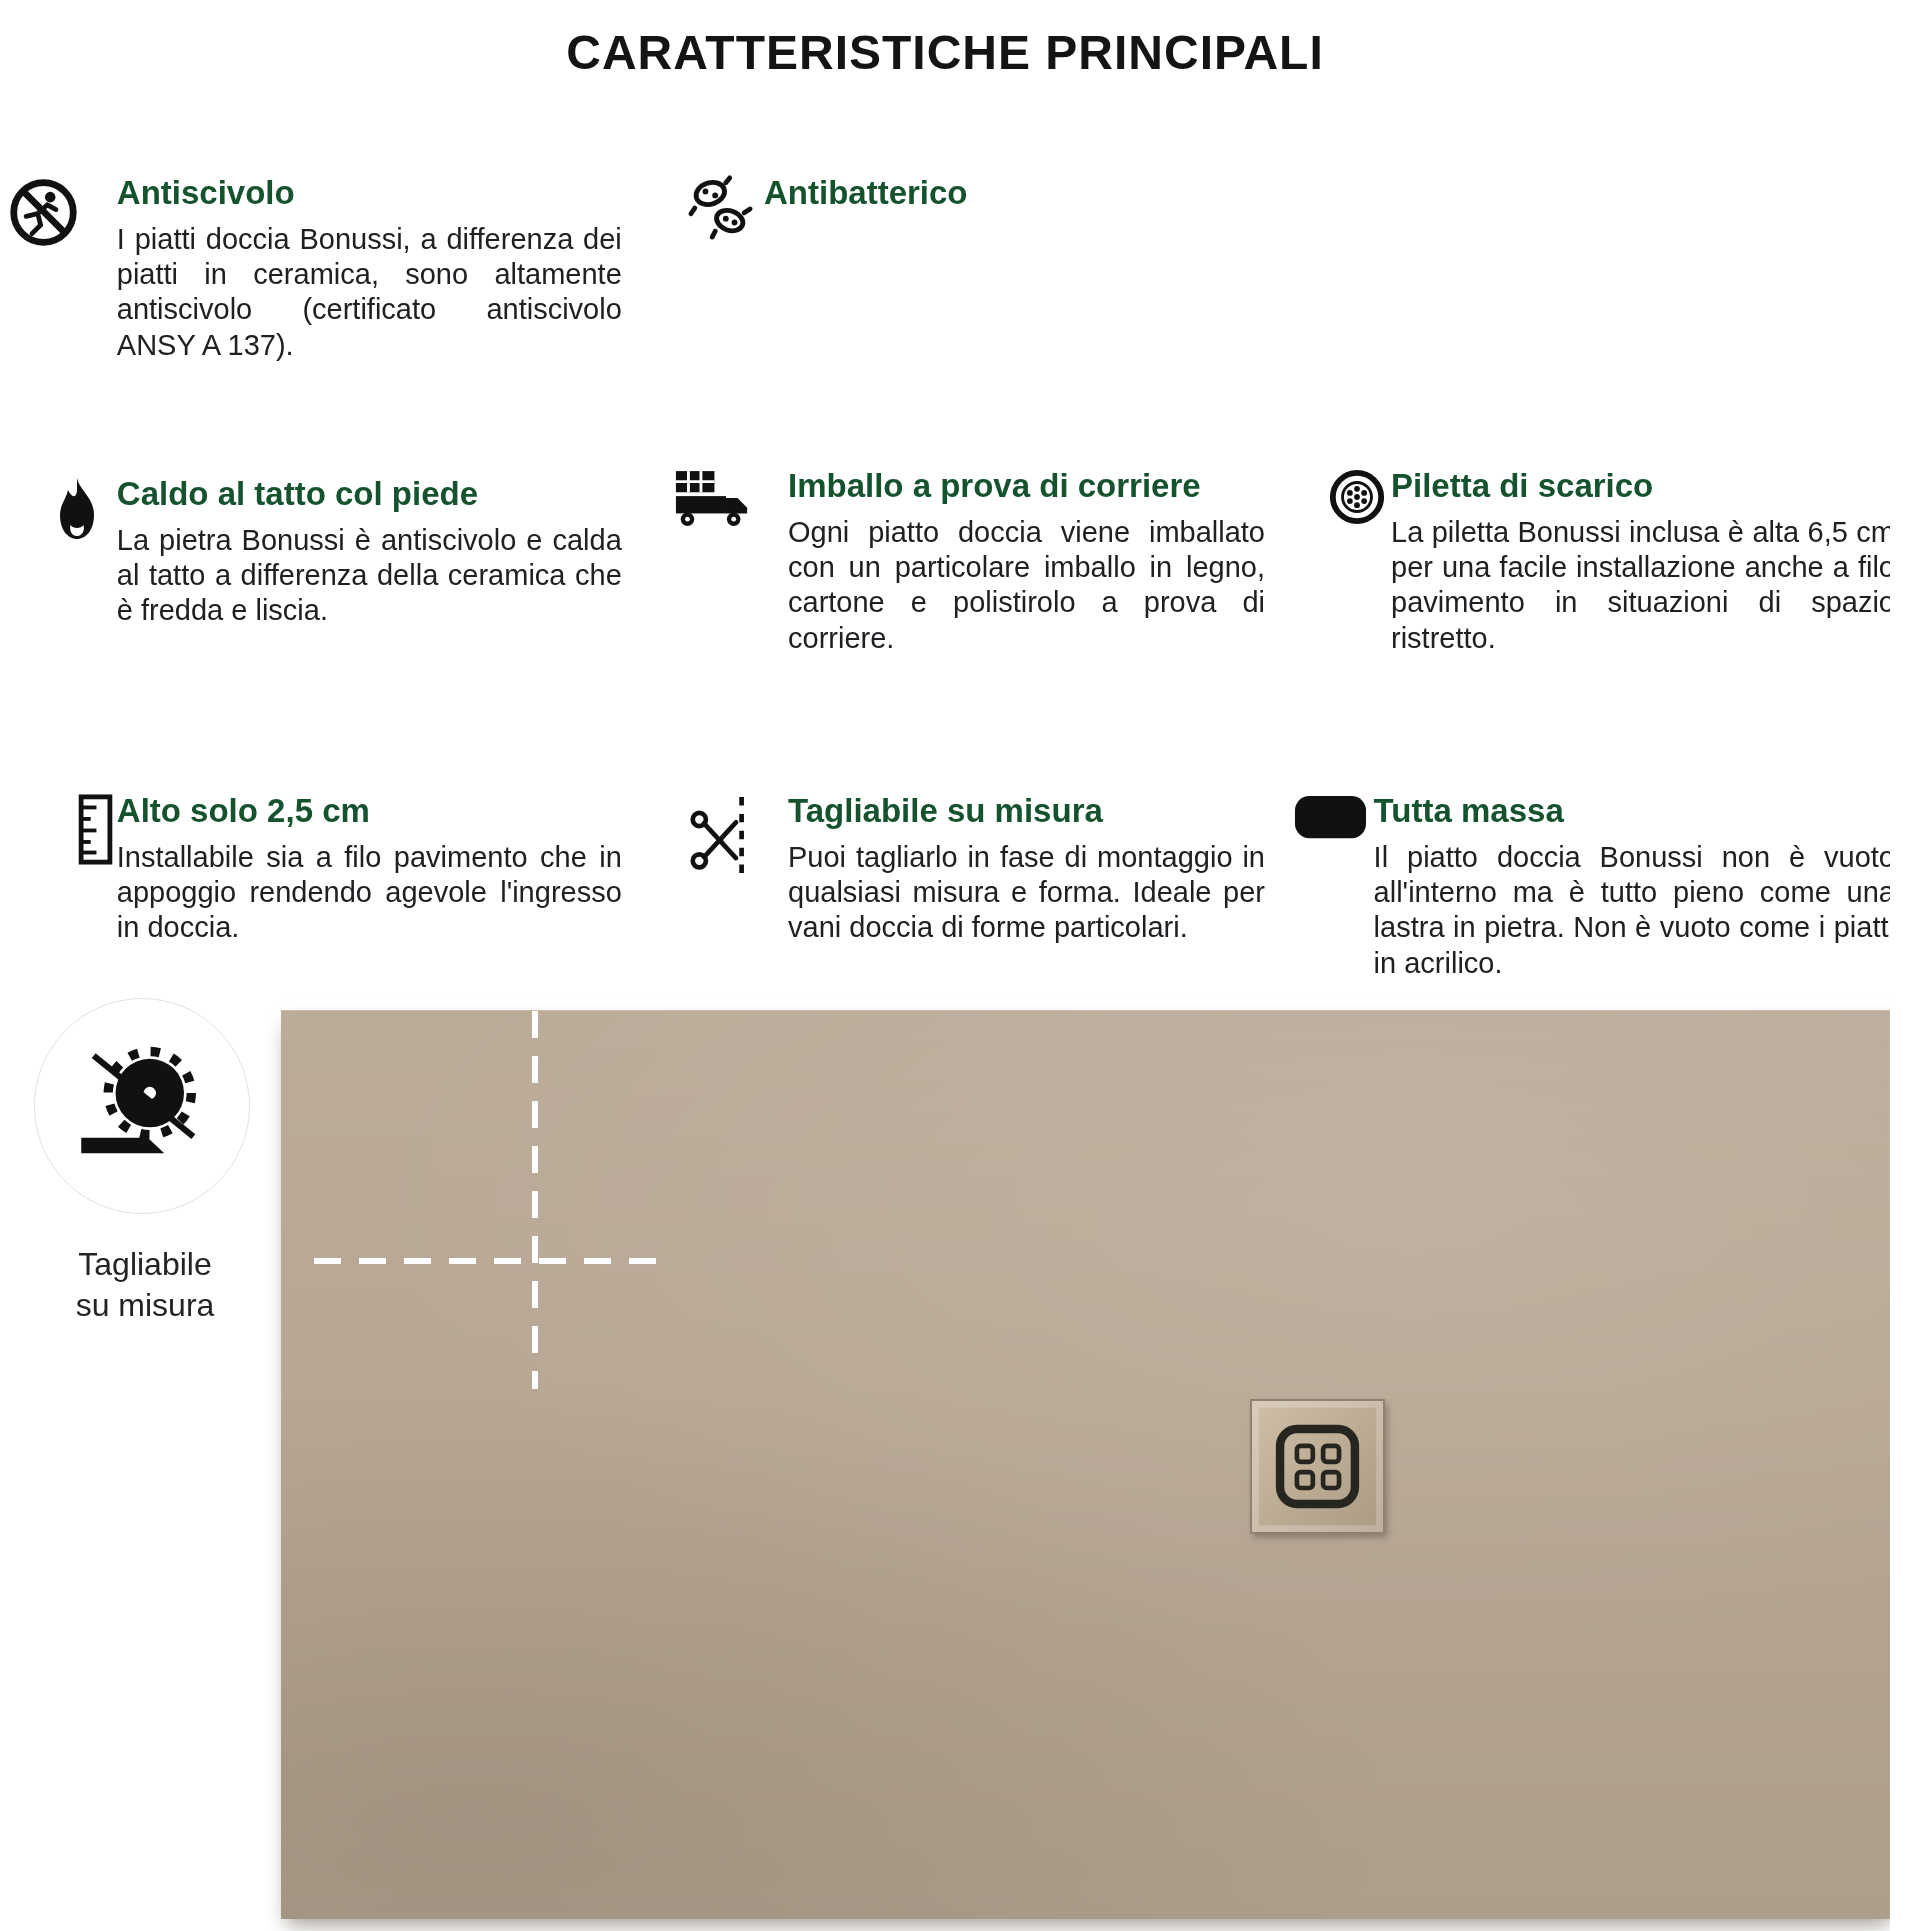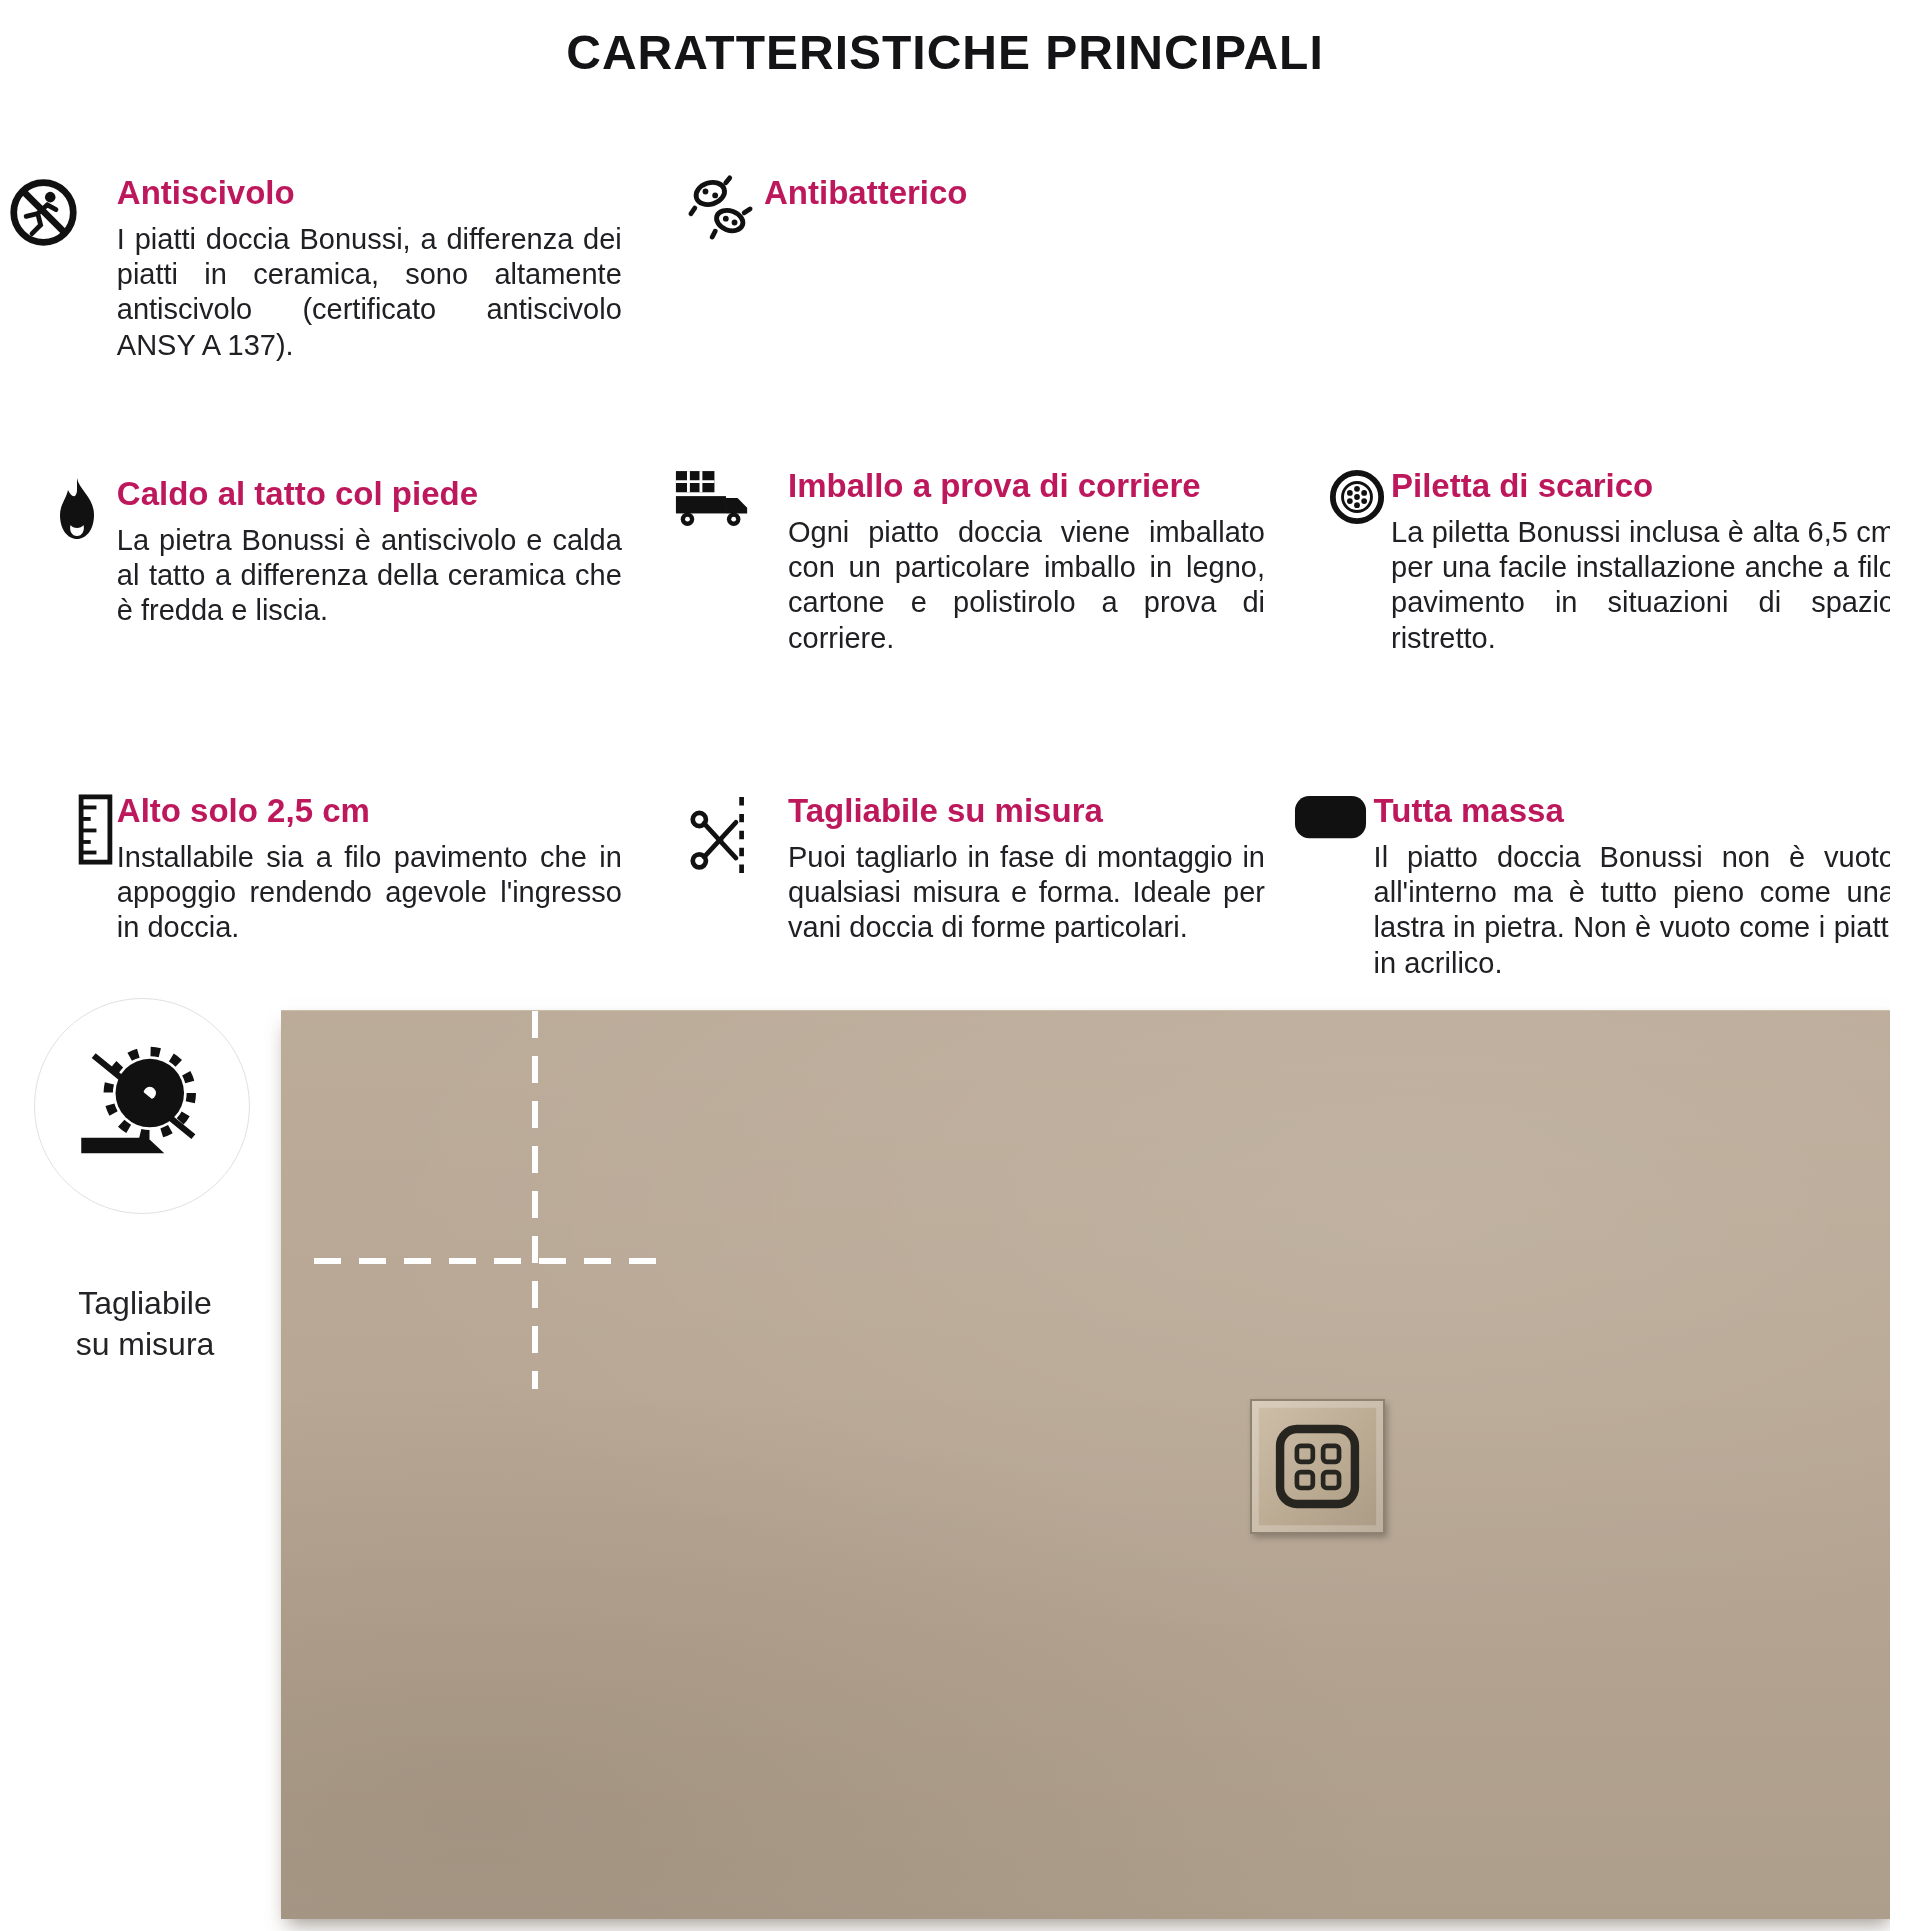--- a/index.html
+++ b/index.html
@@ -16,21 +16,21 @@
     text-align:center;
     font-size:48px;font-weight:800;letter-spacing:1px;
     color:#141417;
   }
   .feature{position:absolute;display:flex;align-items:flex-start;}
   .f-icon{flex:none;display:flex;justify-content:flex-end;align-items:flex-start;box-sizing:border-box;padding-top:1.9px;}
   .c1 .f-icon{width:111px;padding-right:13.5px;}
   .c2 .f-icon{width:88px;padding-right:13.5px;}
   .c3 .f-icon{width:59px;padding-right:5.8px;}
   .f-text{flex:1;min-width:0;}
-  .f-text h3{margin:0 0 9.7px 0;font-size:33px;font-weight:800;color:#be185d;white-space:nowrap;}
+  .f-text h3{margin:0 0 9.7px 0;font-size:33px;font-weight:800;color:#14532d;white-space:nowrap;}
   .f-text p{margin:0;font-size:29px;line-height:1.22;text-align:justify;color:#202024;}
   
   .f1{left:5.8px;top:174px;width:616px;}
   .f2{left:676px;top:174px;width:589px;}
   .f3{left:1332px;top:174px;width:563px;}
   .f4{left:5.8px;top:467px;width:616px;margin-top:8px;}
   .f5{left:676px;top:467px;width:589px;gap:24px;}
   .f6{left:1332px;top:467px;width:563px;}
   .f7{left:5.8px;top:792px;width:616px;}
   .f8{left:676px;top:792px;width:589px;gap:24px;}
@@ -40,21 +40,21 @@
 
   
   .cut-badge-circle{
     position:absolute;left:34px;top:998px;width:216px;height:216px;
     border:1.9px solid #e1e1e1;border-radius:50%;
     display:flex;align-items:center;justify-content:center;
     background:#fff;box-sizing:border-box;
   }
   .cut-badge-label{
     position:absolute;left:0;top:1244px;width:290px;
-    text-align:center;font-size:32px;line-height:1.28;color:#232326;margin-top:39px;
+    text-align:center;font-size:32px;line-height:1.28;color:#232326;
   }
 
   
   .tray{
     position:absolute;left:281px;top:1010px;width:1615px;height:908px;
     background:#b8a794;
     border-top:1px solid #cdbea9;
     box-shadow:0 11.6px 19.3px -5.8px rgba(90,78,64,0.55), 2.9px 0 9.7px -5.8px rgba(0,0,0,0.18);
   }
   .tray-shade{

